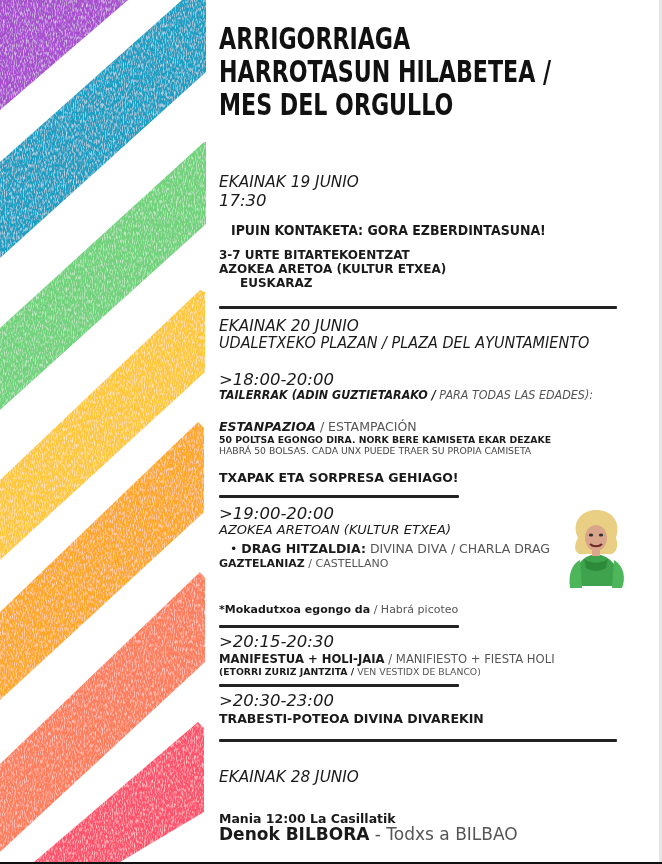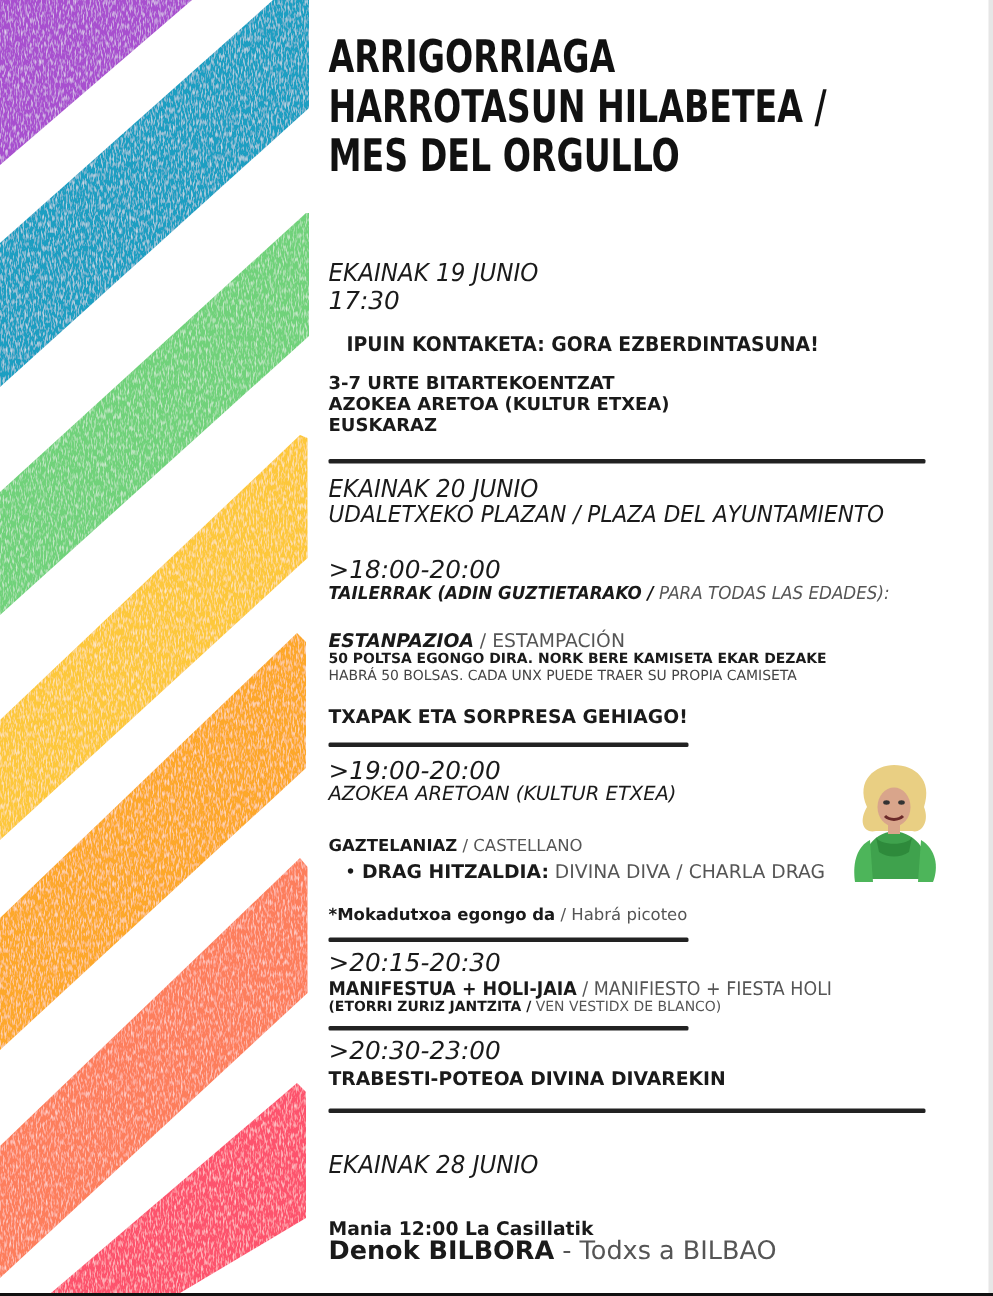--- a/index.html
+++ b/index.html
@@ -58,21 +58,21 @@
     <div>ARRIGORRIAGA</div>
     <div>HARROTASUN HILABETEA /</div>
     <div>MES DEL ORGULLO</div>
   </div>
 
   <div class="abs date" style="top:172px;">EKAINAK 19 JUNIO</div>
   <div class="abs time" style="top:191px;">17:30</div>
   <div class="abs b14" style="top:222px;margin-left:12px;"><span class="scale">IPUIN KONTAKETA: GORA EZBERDINTASUNA!</span></div>
   <div class="abs b12" style="top:248px;">3-7 URTE BITARTEKOENTZAT</div>
   <div class="abs b12" style="top:262px;">AZOKEA ARETOA (KULTUR ETXEA)</div>
-  <div class="abs b12" style="top:276px;">EUSKARAZ</div>
+  <div class="abs b12" style="top:276px;margin-left:21px;">EUSKARAZ</div>
 
   <div class="sep" style="top:306px; width:398px;"></div>
 
   <div class="abs date" style="top:316px;">EKAINAK 20 JUNIO</div>
   <div class="abs it" style="top:334px; font-size:15.5px;"><span class="scale">UDALETXEKO PLAZAN / PLAZA DEL AYUNTAMIENTO</span></div>
 
   <div class="abs time" style="top:370px;">&gt;18:00-20:00</div>
   <div class="abs" style="top:388px; font-size:12px;">
     <span class="scale"><span class="it" style="font-weight:bold;">TAILERRAK (ADIN GUZTIETARAKO /</span><span class="it light"> PARA TODAS LAS EDADES):</span></span>
   </div>
@@ -81,21 +81,21 @@
     <span class="it" style="font-weight:bold;">ESTANPAZIOA</span><span class="light"> / ESTAMPACIÓN</span>
   </div>
   <div class="abs b9" style="top:434px;">50 POLTSA EGONGO DIRA. NORK BERE KAMISETA EKAR DEZAKE</div>
   <div class="abs n9" style="top:445px;">HABRÁ 50 BOLSAS. CADA UNX PUEDE TRAER SU PROPIA CAMISETA</div>
   <div class="abs b12" style="top:470px; font-size:12.5px;">TXAPAK ETA SORPRESA GEHIAGO!</div>
 
   <div class="sep" style="top:495px; width:240px;"></div>
 
   <div class="abs time" style="top:504px;">&gt;19:00-20:00</div>
   <div class="abs it" style="top:522px; font-size:13px;">AZOKEA ARETOAN (KULTUR ETXEA)</div>
-  <div class="abs" style="top:541px; left:230px; font-size:12.5px;margin-top:32px;">
+  <div class="abs" style="top:541px; left:230px; font-size:12.5px;">
     <span>•&nbsp;</span><span style="font-weight:bold;">DRAG HITZALDIA:</span><span class="light"> DIVINA DIVA / CHARLA DRAG</span>
   </div>
   <div class="abs" style="top:557px; font-size:11px;">
     <span style="font-weight:bold;">GAZTELANIAZ</span><span class="light"> / CASTELLANO</span>
   </div>
   <div class="abs" style="top:603px; font-size:11px;text-align:center;">
     <span style="font-weight:bold;">*Mokadutxoa egongo da</span><span class="light"> / Habrá picoteo</span>
   </div>
 
   <svg class="drag-img" viewBox="0 0 72 84">

